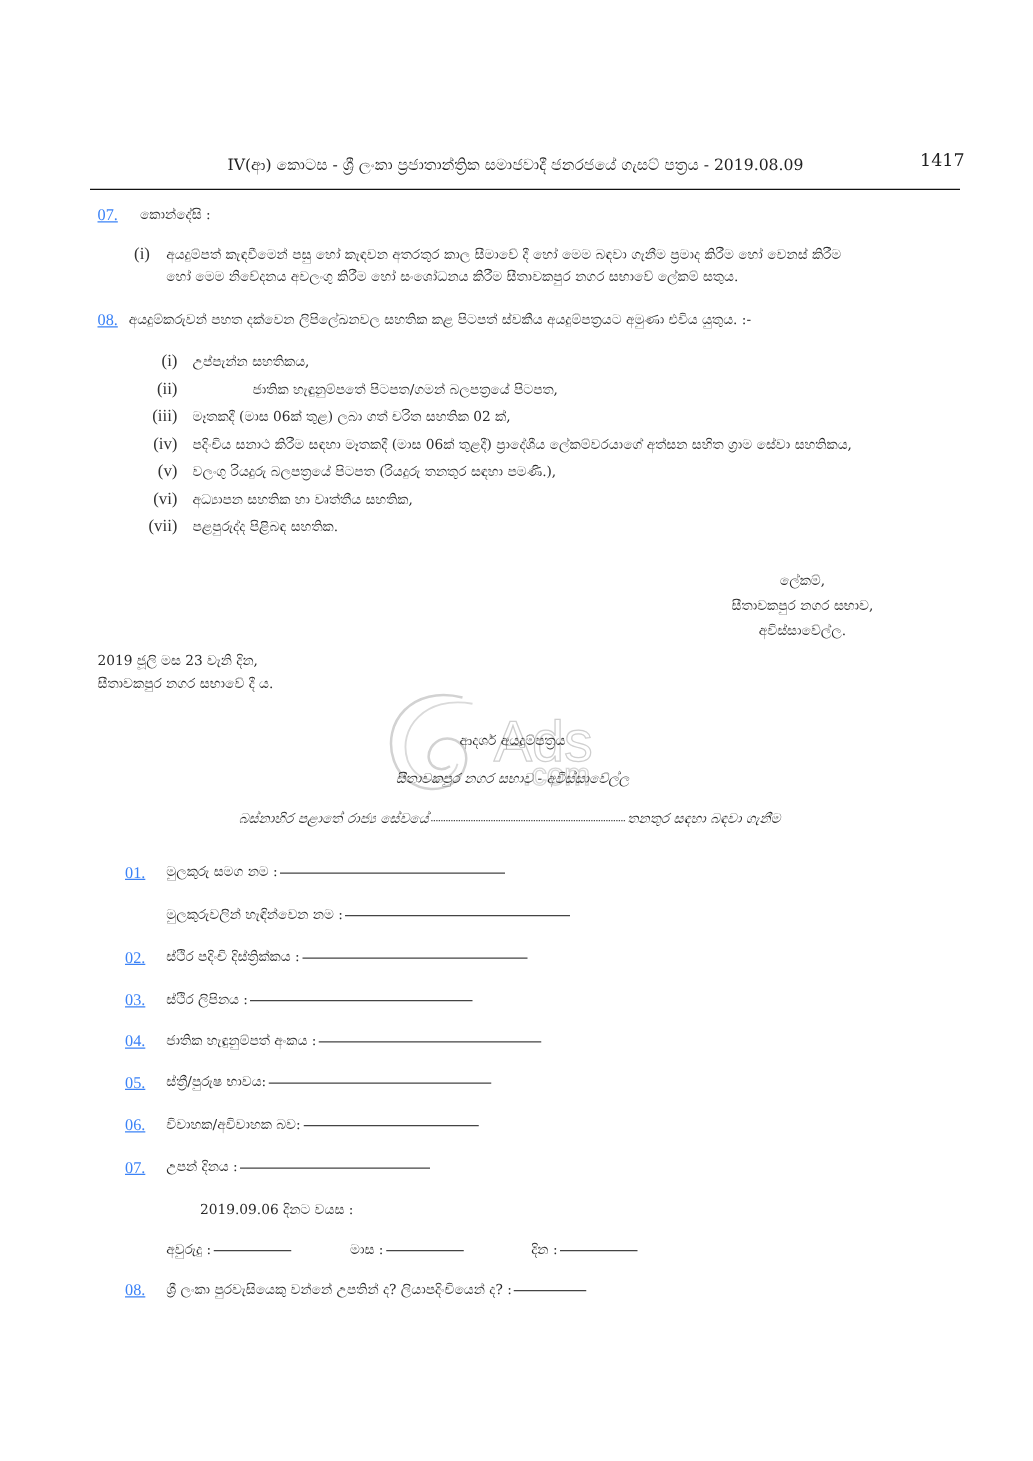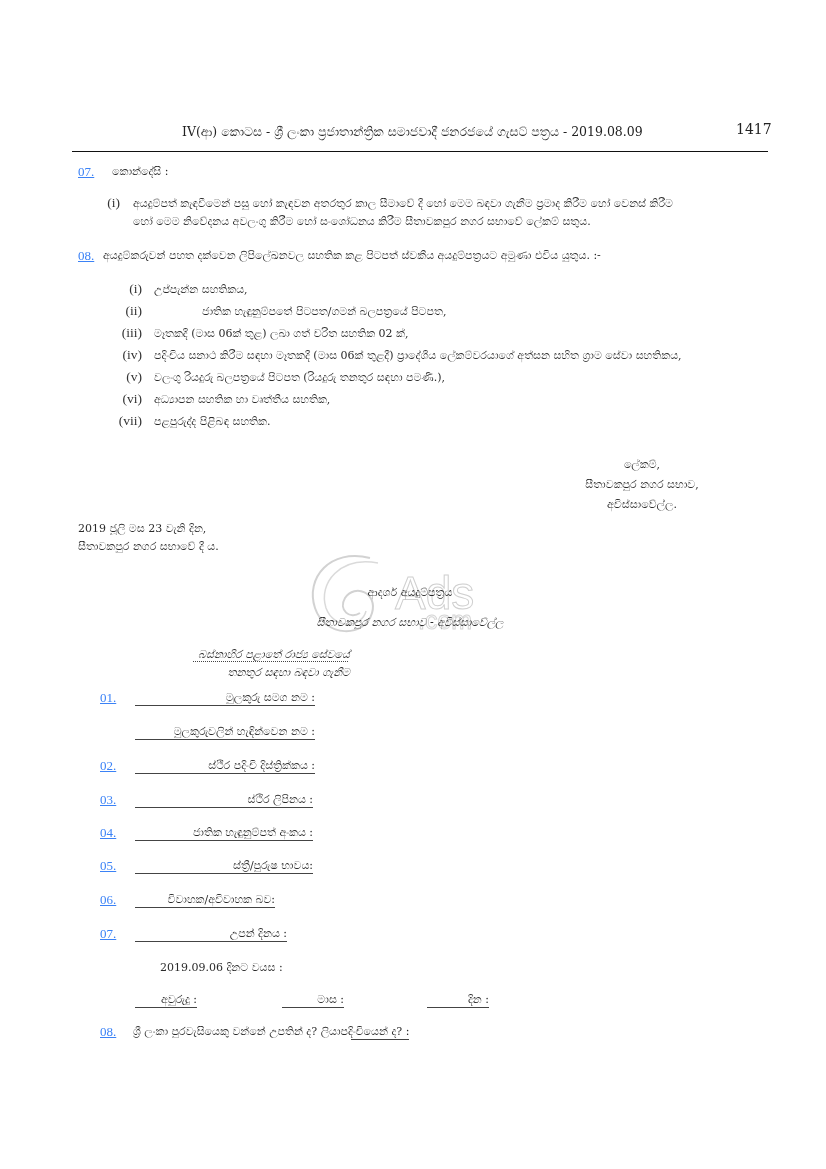--- a/index.html
+++ b/index.html
@@ -11,21 +11,21 @@
   .abs { position: absolute; white-space: nowrap; }
   .hdr { font-size: 12.5px; color: #222; }
   .pno { font-size: 14px; color: #222; }
   .rule { position: absolute; left: 72px; width: 696px; top: 151px; height: 0; border-top: 1.5px solid #111; }
   .t { font-size: 11px; }
   .num { font-family: "Liberation Serif", serif; font-size: 13px; color: #3b82f6; text-decoration: underline; }
   .roman { font-family: "Liberation Serif", serif; font-size: 13.5px; color: #333; text-align: right; width: 32px; }
   .sig { font-size: 11px; text-align: center; width: 200px; line-height: 20px; }
   .center { text-align: center; }
   .it { font-style: italic; }
-  .field { display: flex; align-items: flex-end; flex-direction: column; }
+  .field { display: flex; align-items: flex-end; }
   .fline { display: inline-block; border-bottom: 1px solid #444; height: 1px; margin-left: 2px; margin-bottom: 5px; }
   .dots { display: inline-block; border-bottom: 1.5px dotted #444; width: 155px; margin: 0 2px 4px 2px; }
   .wm {
     position: absolute; left: 300px; top: 548px; width: 220px; height: 90px;
     pointer-events: none;
   }
   .wm-text { position: absolute; left: 95px; top: 18px; font-family: "Liberation Sans", sans-serif; font-size: 46px; color: transparent; -webkit-text-stroke: 1px #cfcfcf; }
   .wm-com { position: absolute; left: 118px; top: 58px; font-family: "Liberation Sans", sans-serif; font-size: 25px; color: transparent; -webkit-text-stroke: 1px #d5d5d5; }
 </style>
 </head>

